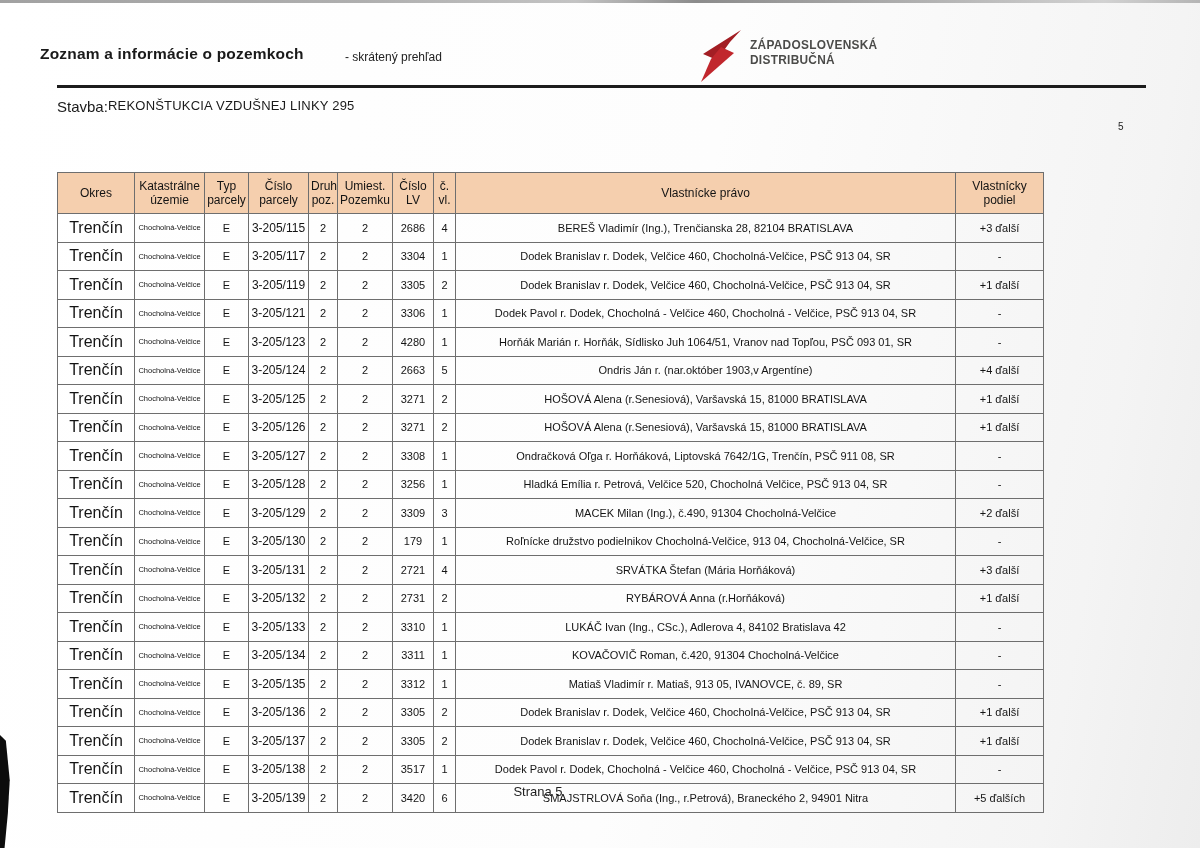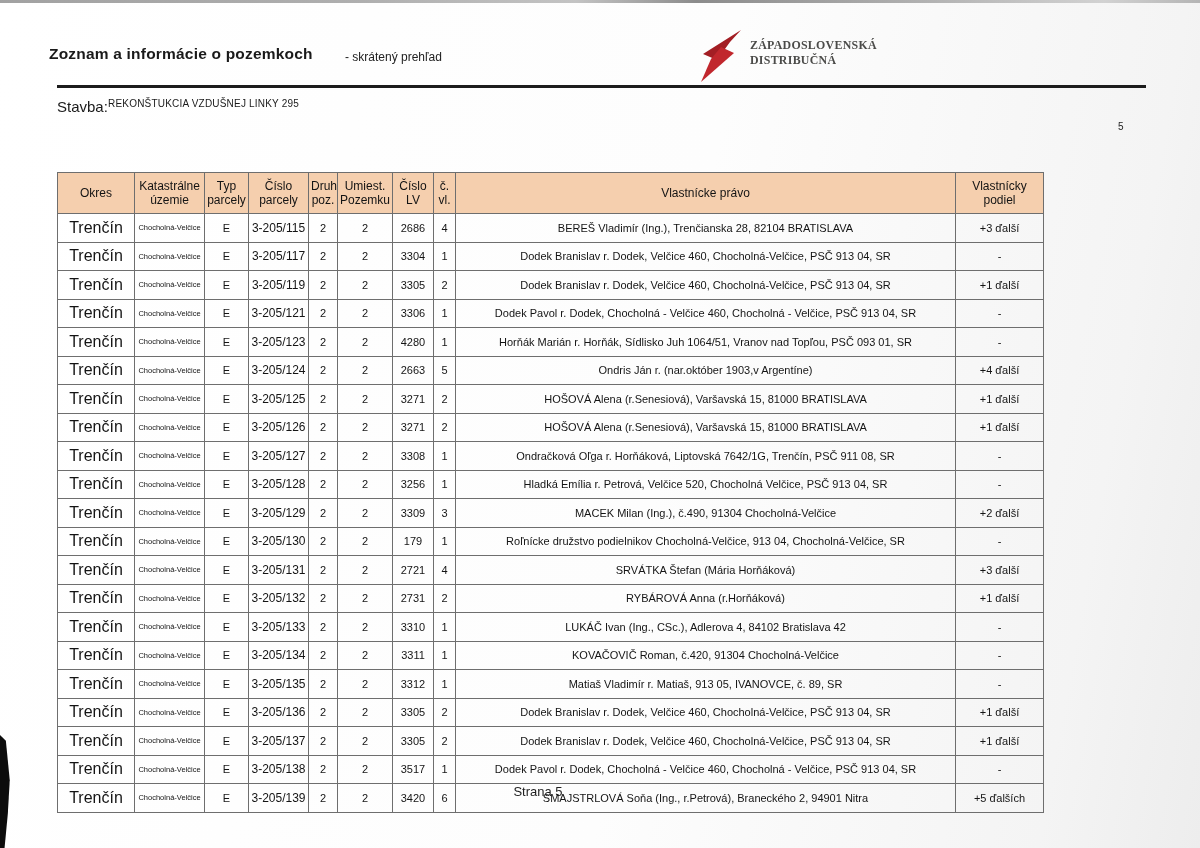--- a/index.html
+++ b/index.html
@@ -10,27 +10,27 @@
   }
   .scan-top-edge{
     position:absolute;top:0;left:0;width:1200px;height:3px;
     background:linear-gradient(90deg,#8a8a8a 0%,#9b9b9b 30%,#b5b5b5 48%,#6f6f6f 58%,#9a9a9a 75%,#c9c9c9 92%,#a5a5a5 100%);
     opacity:.8;
   }
   .scan-corner-mark{
     position:absolute;left:0;top:735px;width:13px;height:113px;background:#0c0c0c;
     clip-path:polygon(0 0,45% 5%,75% 40%,60% 70%,35% 100%,0 100%);
   }
-  .doc-title{position:absolute;left:49px;top:45px;font-size:15.5px;font-weight:bold;letter-spacing:.2px;}
+  .doc-title{position:absolute;left:40px;top:45px;font-size:15.5px;font-weight:bold;letter-spacing:.2px;}
   .doc-subtitle{position:absolute;left:345px;top:50px;font-size:12px;color:#222;}
   .header-rule{position:absolute;left:57px;top:85px;width:1089px;height:3px;background:#1c1c1c;}
   .stavba-label{position:absolute;left:57px;top:98px;font-size:15px;}
-  .stavba-value{position:absolute;left:108px;top:98px;font-size:10px;letter-spacing:.2px;}
+  .stavba-value{position:absolute;left:108px;top:98px;font-size:13px;letter-spacing:.2px;}
   .page-num-top{position:absolute;left:1118px;top:121px;font-size:10px;color:#222;}
-  .logo{position:absolute;left:698px;top:30px;display:flex;align-items:flex-start;font-family:Liberation Serif, serif;}
+  .logo{position:absolute;left:698px;top:30px;display:flex;align-items:flex-start;}
   .logo-bolt{width:46px;height:52px;flex:0 0 auto;}
   .logo-text{margin-left:6px;margin-top:8px;font-weight:bold;font-size:12.5px;line-height:15px;
     letter-spacing:.3px;color:var(--logo-text,#4b4b49);transform:scaleX(.95);transform-origin:left top;}
   table.parcels{
     position:absolute;left:57px;top:140px;width:986px;border-collapse:collapse;table-layout:fixed;
     font-size:11px;color:#141414;margin-top:32px;
   }
   table.parcels th,table.parcels td{border:1px solid #6e6e6e;padding:0 2px;overflow:hidden;}
   table.parcels{border:1px solid #4c4c4c;}
   table.parcels th{

